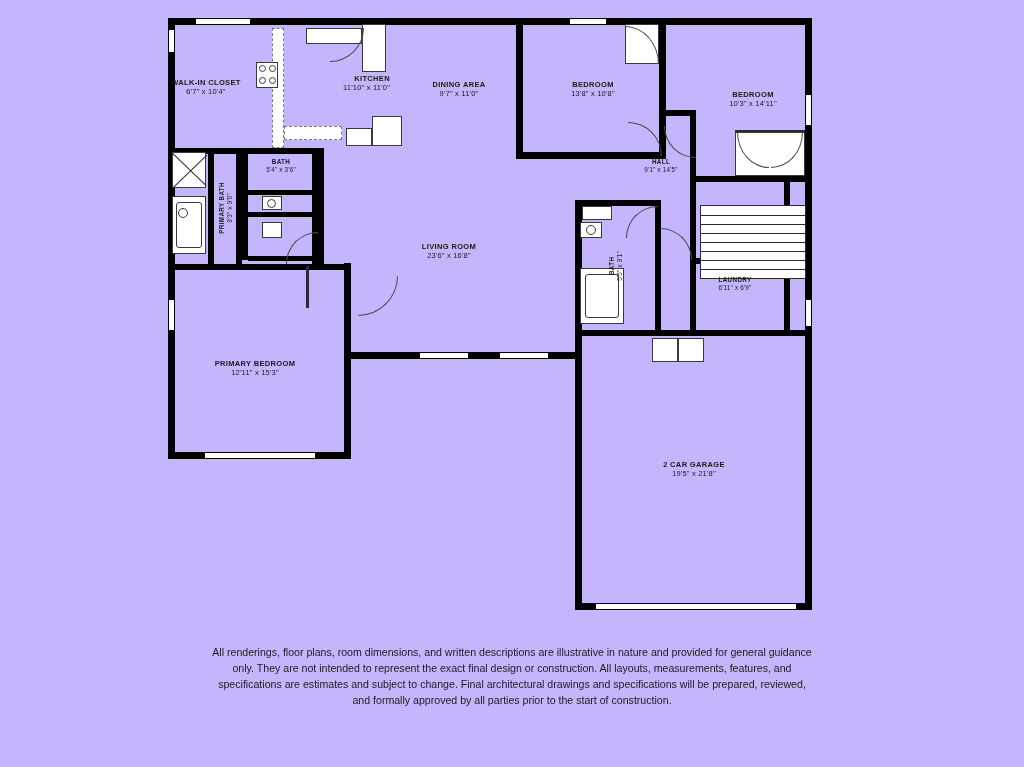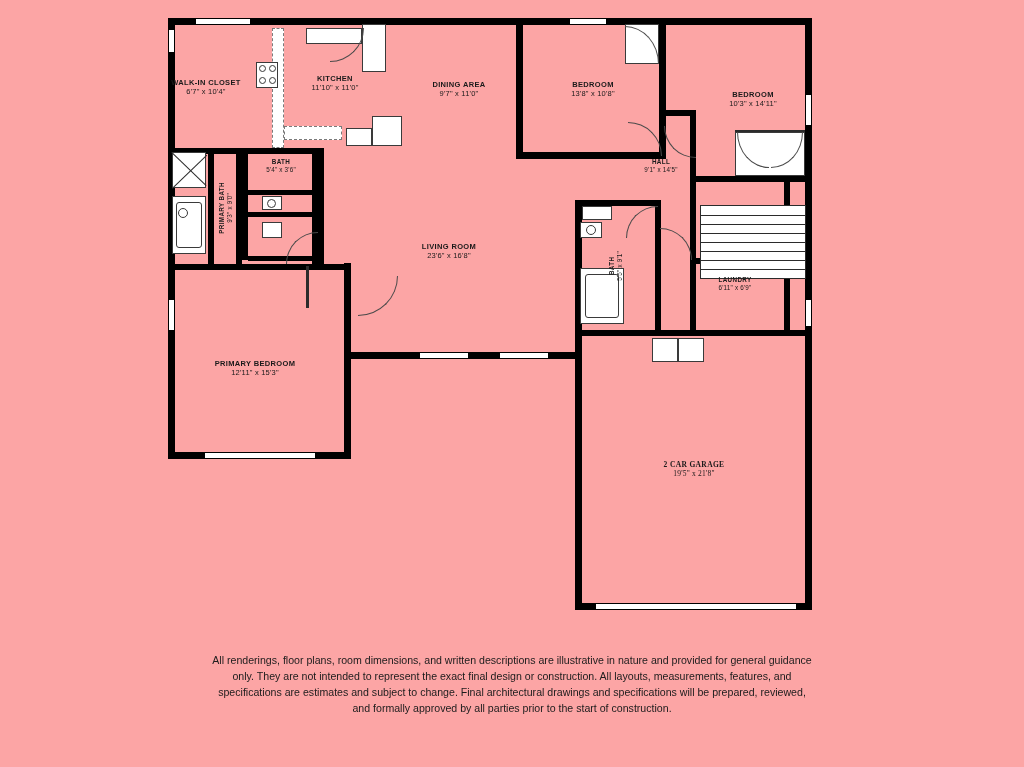--- a/index.html
+++ b/index.html
@@ -7,21 +7,21 @@
     margin: 0; padding: 0;
     width: 1024px; height: 767px;
     background: #ffffff;
     font-family: "Liberation Sans", sans-serif;
     overflow: hidden;
   }
   #sheet {
     position: relative;
     width: 1024px;
     height: 767px;
-    background: #fca5a5;
+    background: #c4b5fd;
   }
   
   #plan {
     position: absolute;
     left: 0; top: 0;
     width: 1024px;
     height: 625px;
   }
   .wall {
     position: absolute;
@@ -105,21 +105,21 @@
     text-align: center;
     color: #1c1c1c;
   }
   #disclaimer h2 {
     margin: 0 0 7px 0;
     font-size: 14.5px;
     font-weight: 700;
     letter-spacing: 0.1px;
   }
   #disclaimer p {
-    margin: 12px auto;
+    margin: 4px auto;
     width: 600px;
     font-size: 10.6px;
     line-height: 1.52;
   }
 </style>
 </head>
 <body>
 
 <div id="sheet">
 
@@ -245,21 +245,21 @@
     <div class="swing tl" style="left:286px; top:232px; width:32px; height:32px;"></div>
     <div class="swing br" style="left:358px; top:276px; width:40px; height:40px;"></div>
     <div class="wall" style="left:300px; top:264px; width:44px; height:6px;"></div>
     <div class="fx nb" style="left:306px; top:266px; width:3px; height:42px; background:#2b2b2b;"></div>
 
     <div class="label" style="left:141px; top:78px; width:130px;">
       <span class="nm">WALK-IN CLOSET</span>
       <span class="dm">6'7" x 10'4"</span>
     </div>
 
-    <div class="label" style="left:280px; top:74px; width:110px;">
+    <div class="label" style="left:280px; top:74px; width:110px;text-align:right;">
       <span class="nm">KITCHEN</span>
       <span class="dm">11'10" x 11'0"</span>
     </div>
 
     <div class="label" style="left:400px; top:80px; width:118px;">
       <span class="nm">DINING AREA</span>
       <span class="dm">9'7" x 11'0"</span>
     </div>
 
     <div class="label" style="left:534px; top:80px; width:118px;">
@@ -300,21 +300,21 @@
     <div class="label small" style="left:680px; top:276px; width:110px;">
       <span class="nm">LAUNDRY</span>
       <span class="dm">6'11" x 6'9"</span>
     </div>
 
     <div class="label" style="left:190px; top:359px; width:130px;">
       <span class="nm">PRIMARY BEDROOM</span>
       <span class="dm">12'11" x 15'3"</span>
     </div>
 
-    <div class="label" style="left:634px; top:460px; width:120px;font-family:Liberation Serif, serif;">
+    <div class="label" style="left:634px; top:460px; width:120px;">
       <span class="nm">2 CAR GARAGE</span>
       <span class="dm">19'5" x 21'8"</span>
     </div>
 
   </div>
 
   <div id="disclaimer">
     <p>All renderings, floor plans, room dimensions, and written descriptions are illustrative in nature and provided for general guidance only. They are not intended to represent the exact final design or construction. All layouts, measurements, features, and specifications are estimates and subject to change. Final architectural drawings and specifications will be prepared, reviewed, and formally approved by all parties prior to the start of construction.</p>
   </div>
 

